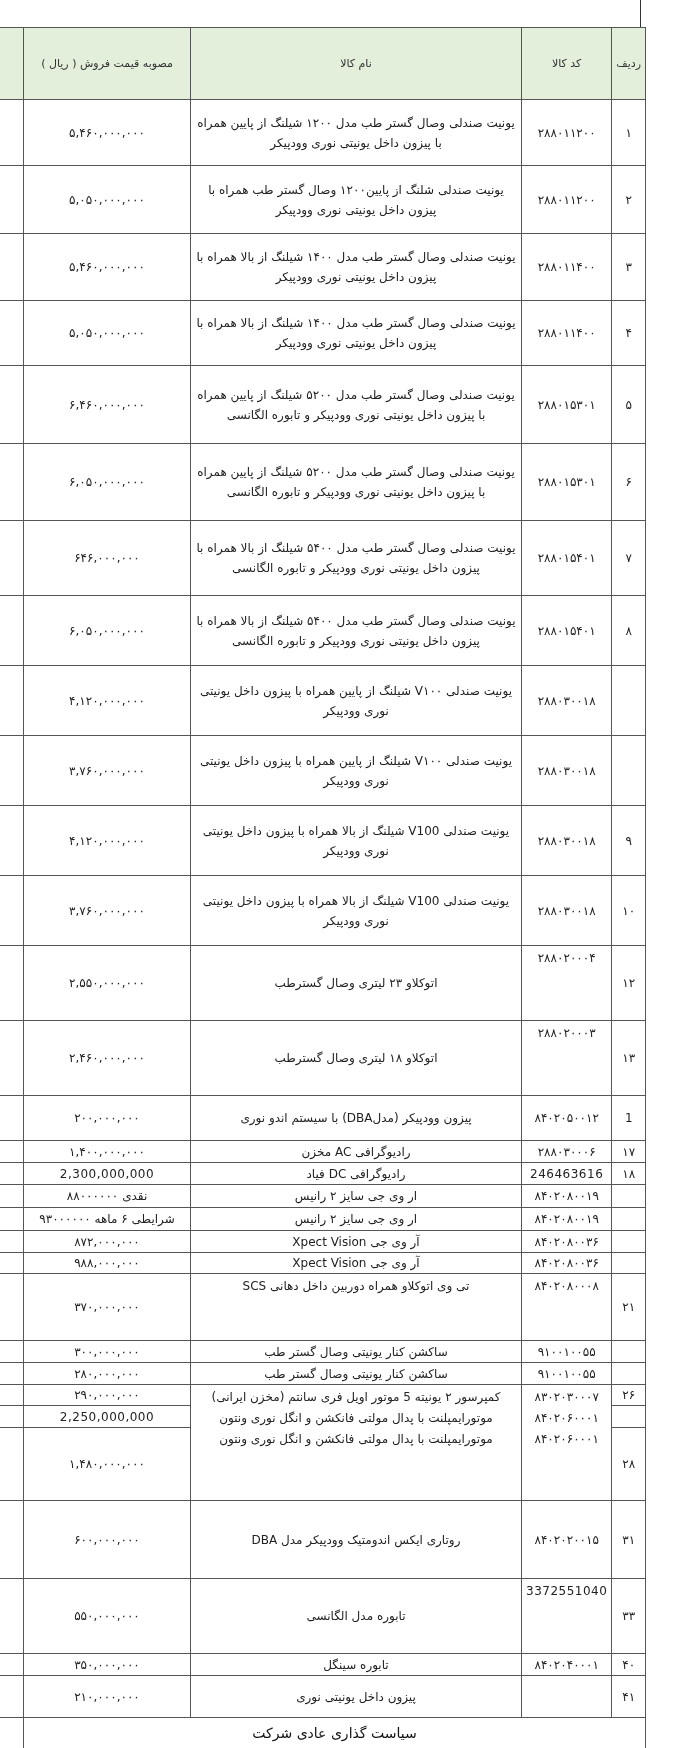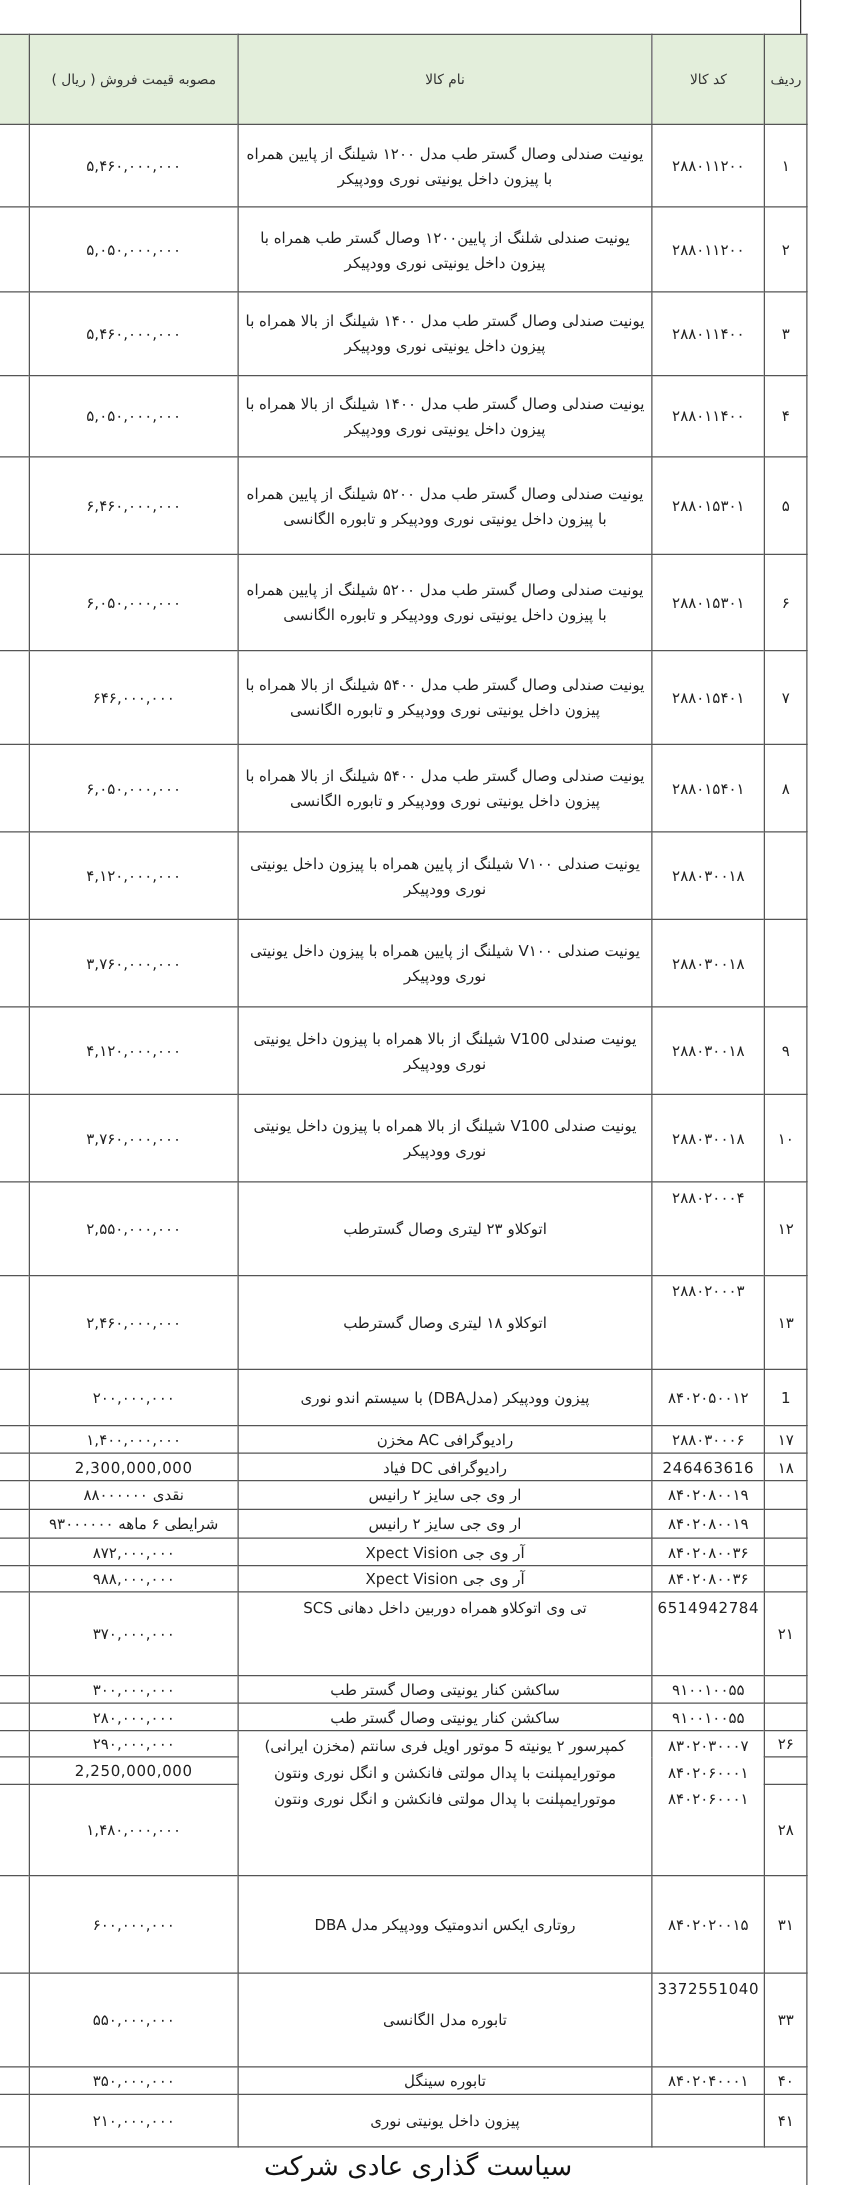--- a/index.html
+++ b/index.html
@@ -12,21 +12,21 @@
          font-weight: normal; font-size: 12px; line-height: 20px; overflow: hidden; }
   table.price th { background: #e3eedb; font-size: 11px; color: #333; }
   td.c-row { width: 22px; font-size: 12px; }
   td.c-code { width: 78px; font-size: 12px; letter-spacing: 0.5px; }
   td.c-name { width: 322px; font-size: 12.5px; }
   td.c-price { width: 158px; font-size: 12px; letter-spacing: 0.5px; direction: ltr; }
   td.c-extra { width: 16px; border-left: none; }
   th.c-extra { width: 16px; }
   .top-al { vertical-align: top !important; padding-top: 2px !important; }
   .name-lines div { line-height: 21px; }
-  tr.footer td { font-size: 21px; line-height: 28px; border-bottom: none; color: #111; }
+  tr.footer td { font-size: 14px; line-height: 28px; border-bottom: none; color: #111; }
 </style>
 </head>
 <body>
 
 <div class="page">
   <div class="topline"></div>
   <table class="price">
     <tbody>
         <tr style="height:72px">
       <th class="c-row">ردیف</th>
@@ -178,21 +178,21 @@
     </tr>
     <tr style="height:21px">
       <td class="c-row"></td>
       <td class="c-code">۸۴۰۲۰۸۰۰۳۶</td>
       <td class="c-name">آر وی جی Xpect Vision</td>
       <td class="c-price">۹۸۸,۰۰۰,۰۰۰</td>
       <td class="c-extra"></td>
     </tr>
     <tr style="height:67px">
       <td class="c-row">۲۱</td>
-      <td class="c-code top-al">6514942784</td>
+      <td class="c-code top-al">۸۴۰۲۰۸۰۰۰۸</td>
       <td class="c-name top-al">تی وی اتوکلاو همراه دوربین داخل دهانی SCS</td>
       <td class="c-price">۳۷۰,۰۰۰,۰۰۰</td>
       <td class="c-extra"></td>
     </tr>
     <tr style="height:22px">
       <td class="c-row"></td>
       <td class="c-code">۹۱۰۰۱۰۰۵۵</td>
       <td class="c-name">ساکشن کنار یونیتی وصال گستر طب</td>
       <td class="c-price">۳۰۰,۰۰۰,۰۰۰</td>
       <td class="c-extra"></td>

